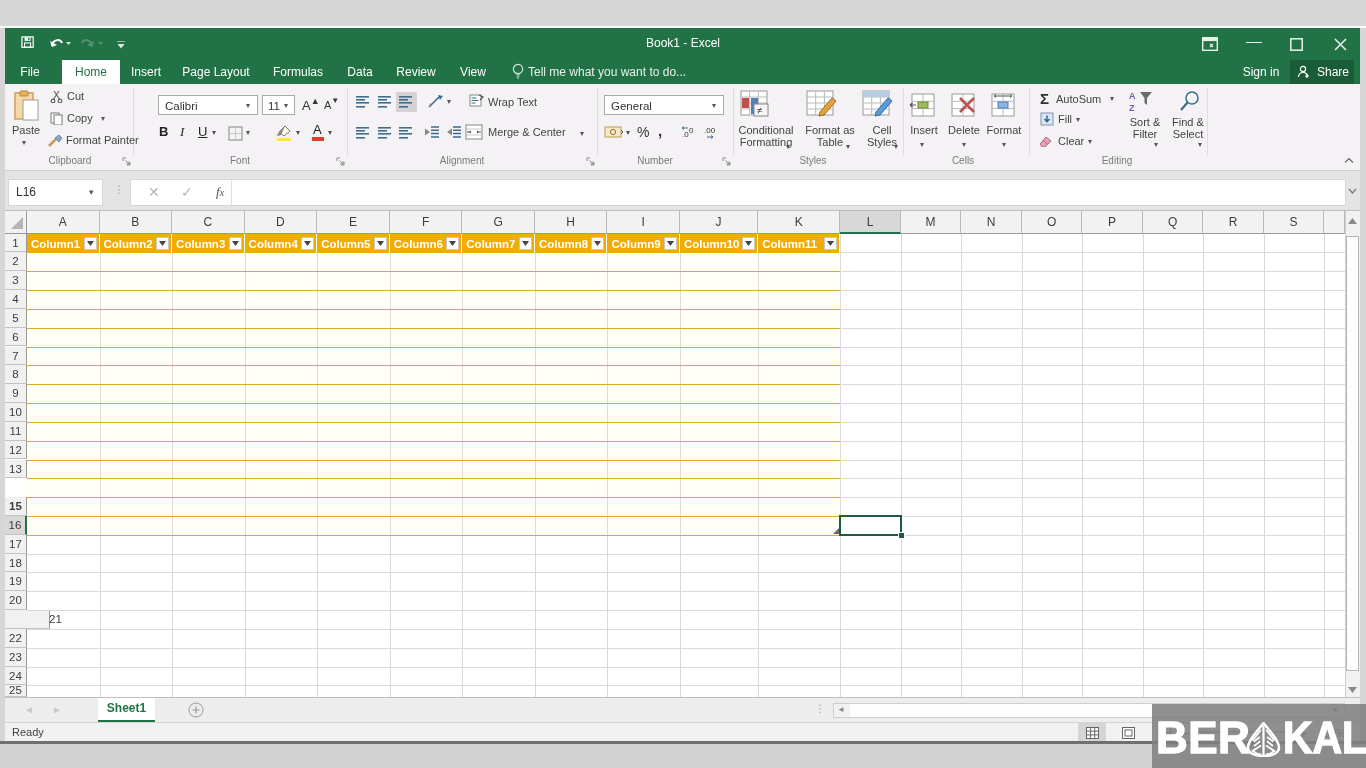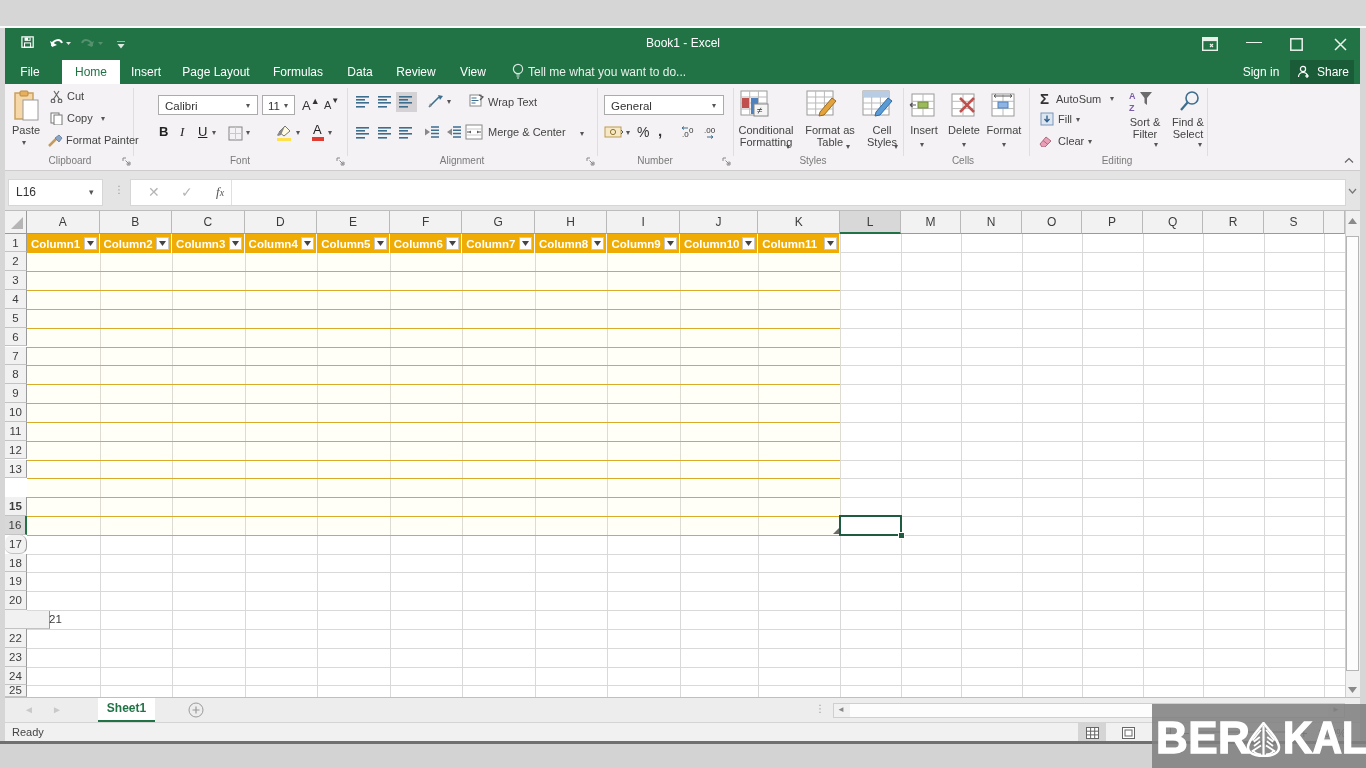--- a/index.html
+++ b/index.html
@@ -358,21 +358,21 @@
 <div class="rowhdr" style="top:346.5px;height:18.8px;line-height:18.8px;">7</div>
 <div class="rowhdr" style="top:365.3px;height:18.8px;line-height:18.8px;">8</div>
 <div class="rowhdr" style="top:384.1px;height:18.8px;line-height:18.8px;">9</div>
 <div class="rowhdr" style="top:403.0px;height:18.8px;line-height:18.8px;">10</div>
 <div class="rowhdr" style="top:421.8px;height:18.8px;line-height:18.8px;">11</div>
 <div class="rowhdr" style="top:440.6px;height:18.8px;line-height:18.8px;">12</div>
 <div class="rowhdr" style="top:459.5px;height:18.8px;line-height:18.8px;">13</div>
 <div class="rowhdr" style="top:490px;height:18.8px;line-height:18.8px;margin-top:9px;">14</div>
 <div class="rowhdr" style="top:497.1px;height:18.8px;line-height:18.8px;font-weight:bold;">15</div>
 <div class="rowhdr" style="top:516.0px;height:18.8px;line-height:18.8px;background:#d8d8d8;border-right:2px solid #217346;">16</div>
-<div class="rowhdr" style="top:534.8px;height:18.8px;line-height:18.8px;border-radius:7px;">17</div>
+<div class="rowhdr" style="top:534.8px;height:18.8px;line-height:18.8px;">17</div>
 <div class="rowhdr" style="top:553.6px;height:18.8px;line-height:18.8px;">18</div>
 <div class="rowhdr" style="top:572.4px;height:18.8px;line-height:18.8px;">19</div>
 <div class="rowhdr" style="top:591.3px;height:18.8px;line-height:18.8px;">20</div>
 <div class="rowhdr" style="top:610.1px;height:18.8px;line-height:18.8px;padding-left:44px;">21</div>
 <div class="rowhdr" style="top:628.9px;height:18.8px;line-height:18.8px;">22</div>
 <div class="rowhdr" style="top:647.8px;height:18.8px;line-height:18.8px;">23</div>
 <div class="rowhdr" style="top:666.6px;height:18.8px;line-height:18.8px;">24</div>
 <div class="rowhdr" style="top:685.4px;height:11.6px;line-height:11.6px;">25</div>
 <div class="vline" style="left:99.5px;top:233.5px;height:463.5px"></div>
 <div class="vline" style="left:172.1px;top:233.5px;height:463.5px"></div>

